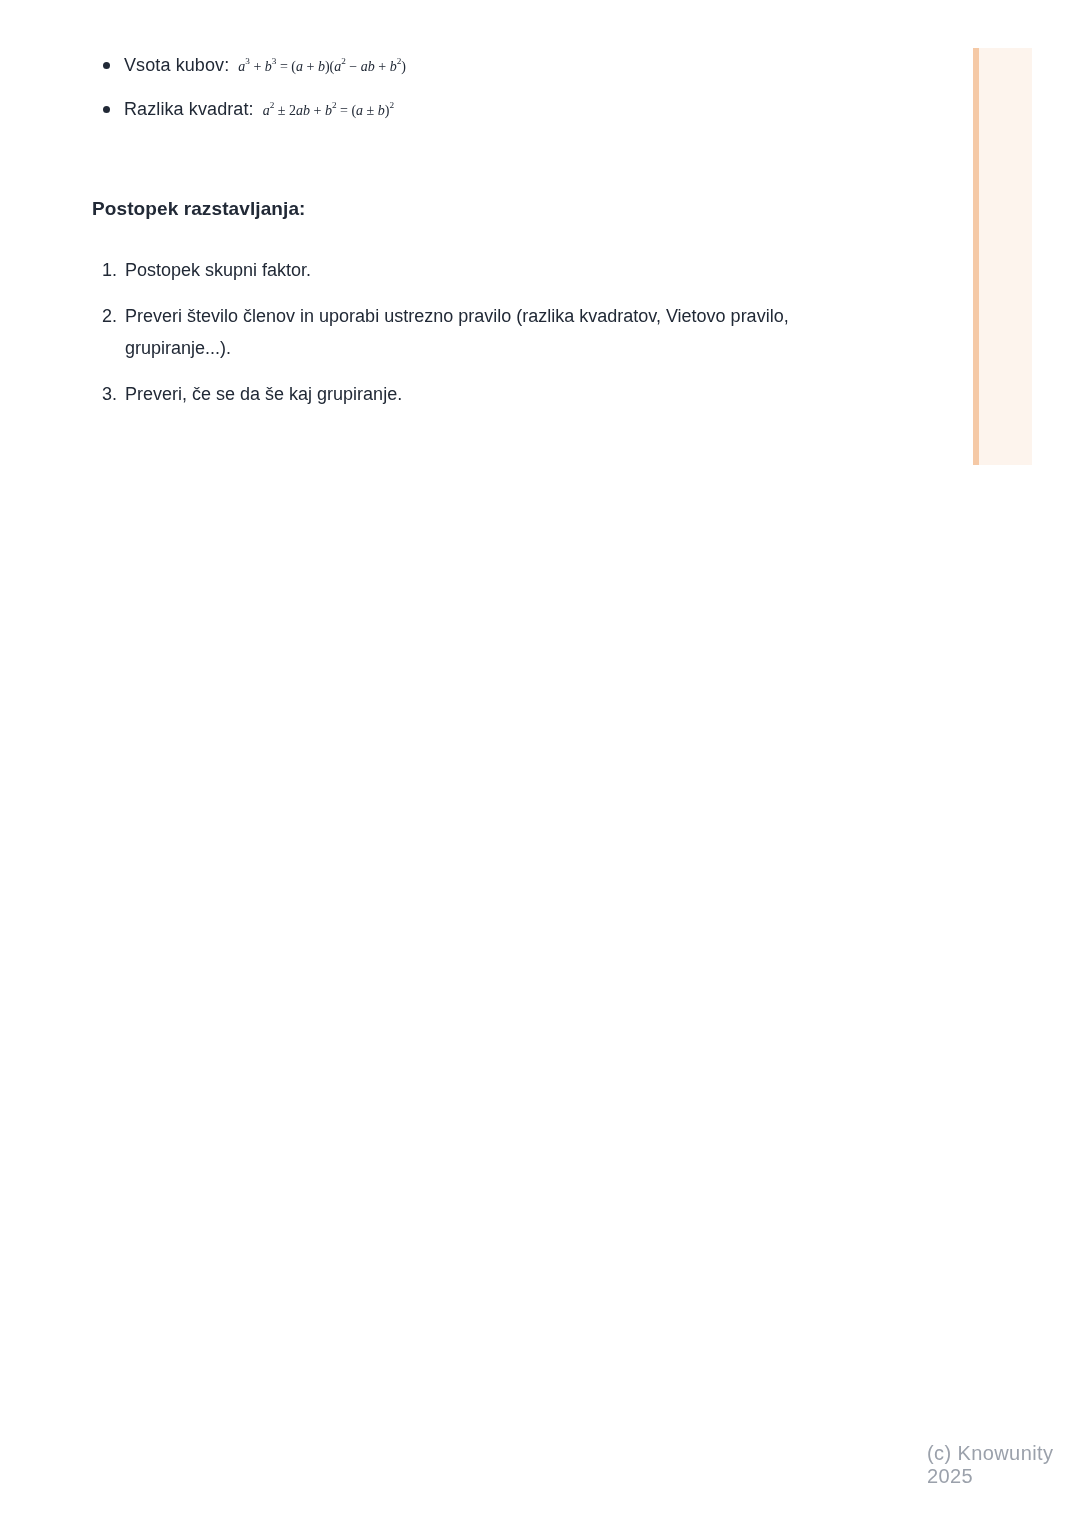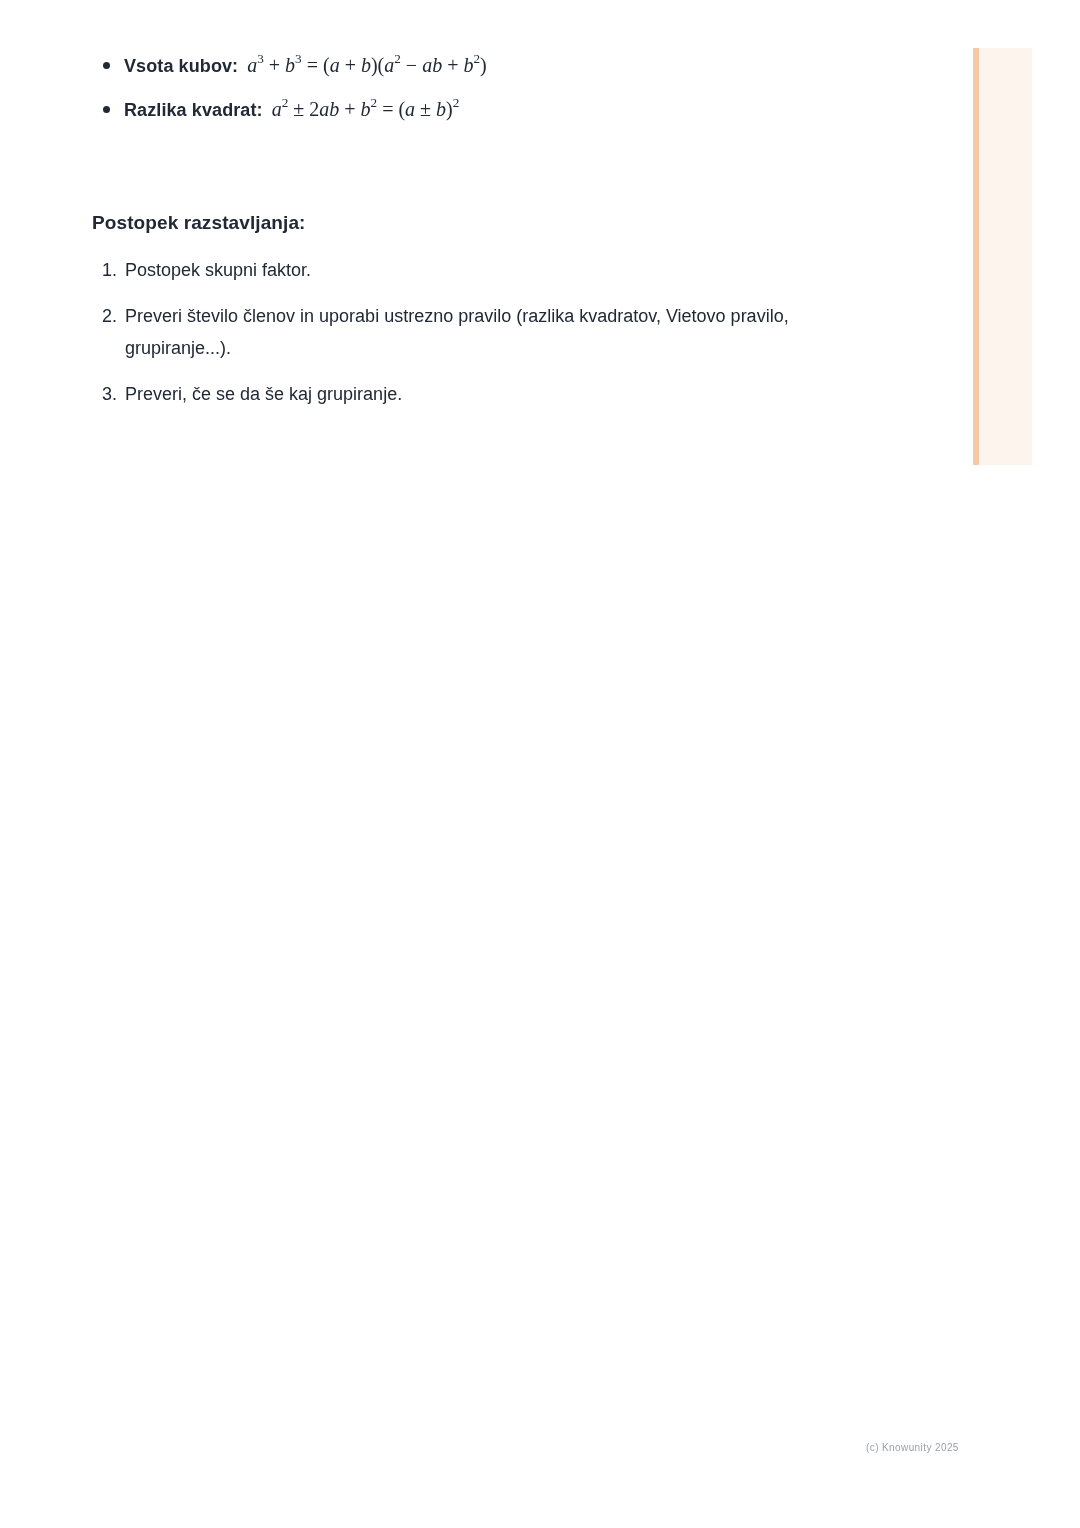--- a/index.html
+++ b/index.html
@@ -30,43 +30,43 @@
   .bullet-dot {
     position: absolute;
     left: 3px;
     top: 11px;
     width: 7px;
     height: 7px;
     border-radius: 50%;
     background: var(--text, #212936);
   }
   .formula-label {
-    font-weight: bold;
+    font-weight: normal;
     font-size: 18px;
     letter-spacing: 0.1px;
     margin-right: 9px;
     text-align: center;
   }
   .formula-math {
     font-family: "Liberation Serif", "DejaVu Serif", serif;
-    font-size: 20px;
+    font-size: 14px;
   }
   .formula-math i { font-style: italic; }
   .formula-math sup {
     font-size: 0.66em;
     line-height: 0;
     position: relative;
     top: -1px;
   }
 
   
   .section-heading {
     position: absolute;
     left: 92px;
-    top: 210px;
+    top: 196px;
     font-size: 19px;
     line-height: 26px;
     font-weight: bold;
     letter-spacing: 0.1px;
   }
 
   
   .steps-list {
     list-style: none;
     position: absolute;
@@ -95,23 +95,23 @@
     top: 48px;
     width: 59px;
     height: 417px;
     background: var(--stripe-fill, #fdf4ed);
     border-left: 6px solid var(--stripe-border, #f5c9a6);
   }
 
   
   .footer {
     position: absolute;
-    left: 866px;
+    left: 927px;
     top: 1442px;
-    font-size: 10px;
+    font-size: 20px;
     letter-spacing: 0.4px;
     color: var(--footer-text, #9ba1ab);
   }
 </style>
 </head>
 <body>
 
 <div class="page">
 
   <ul class="formula-list">

